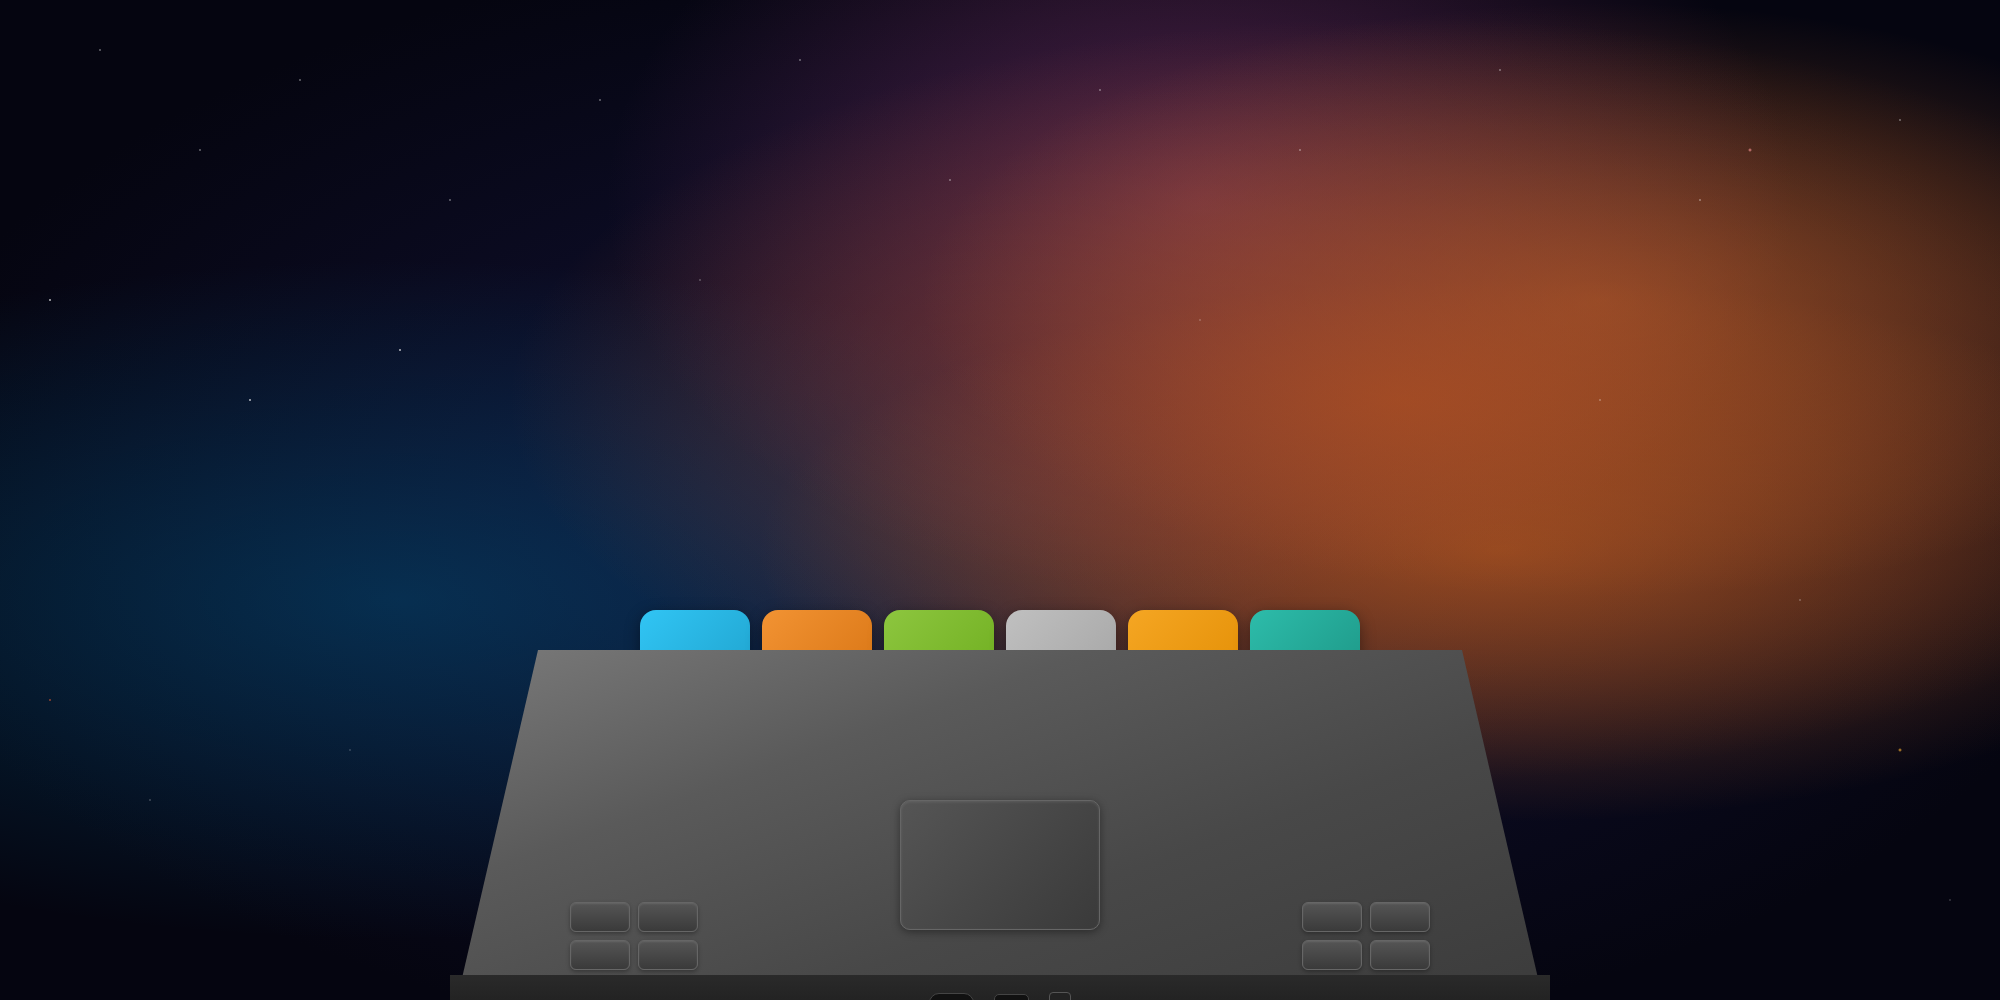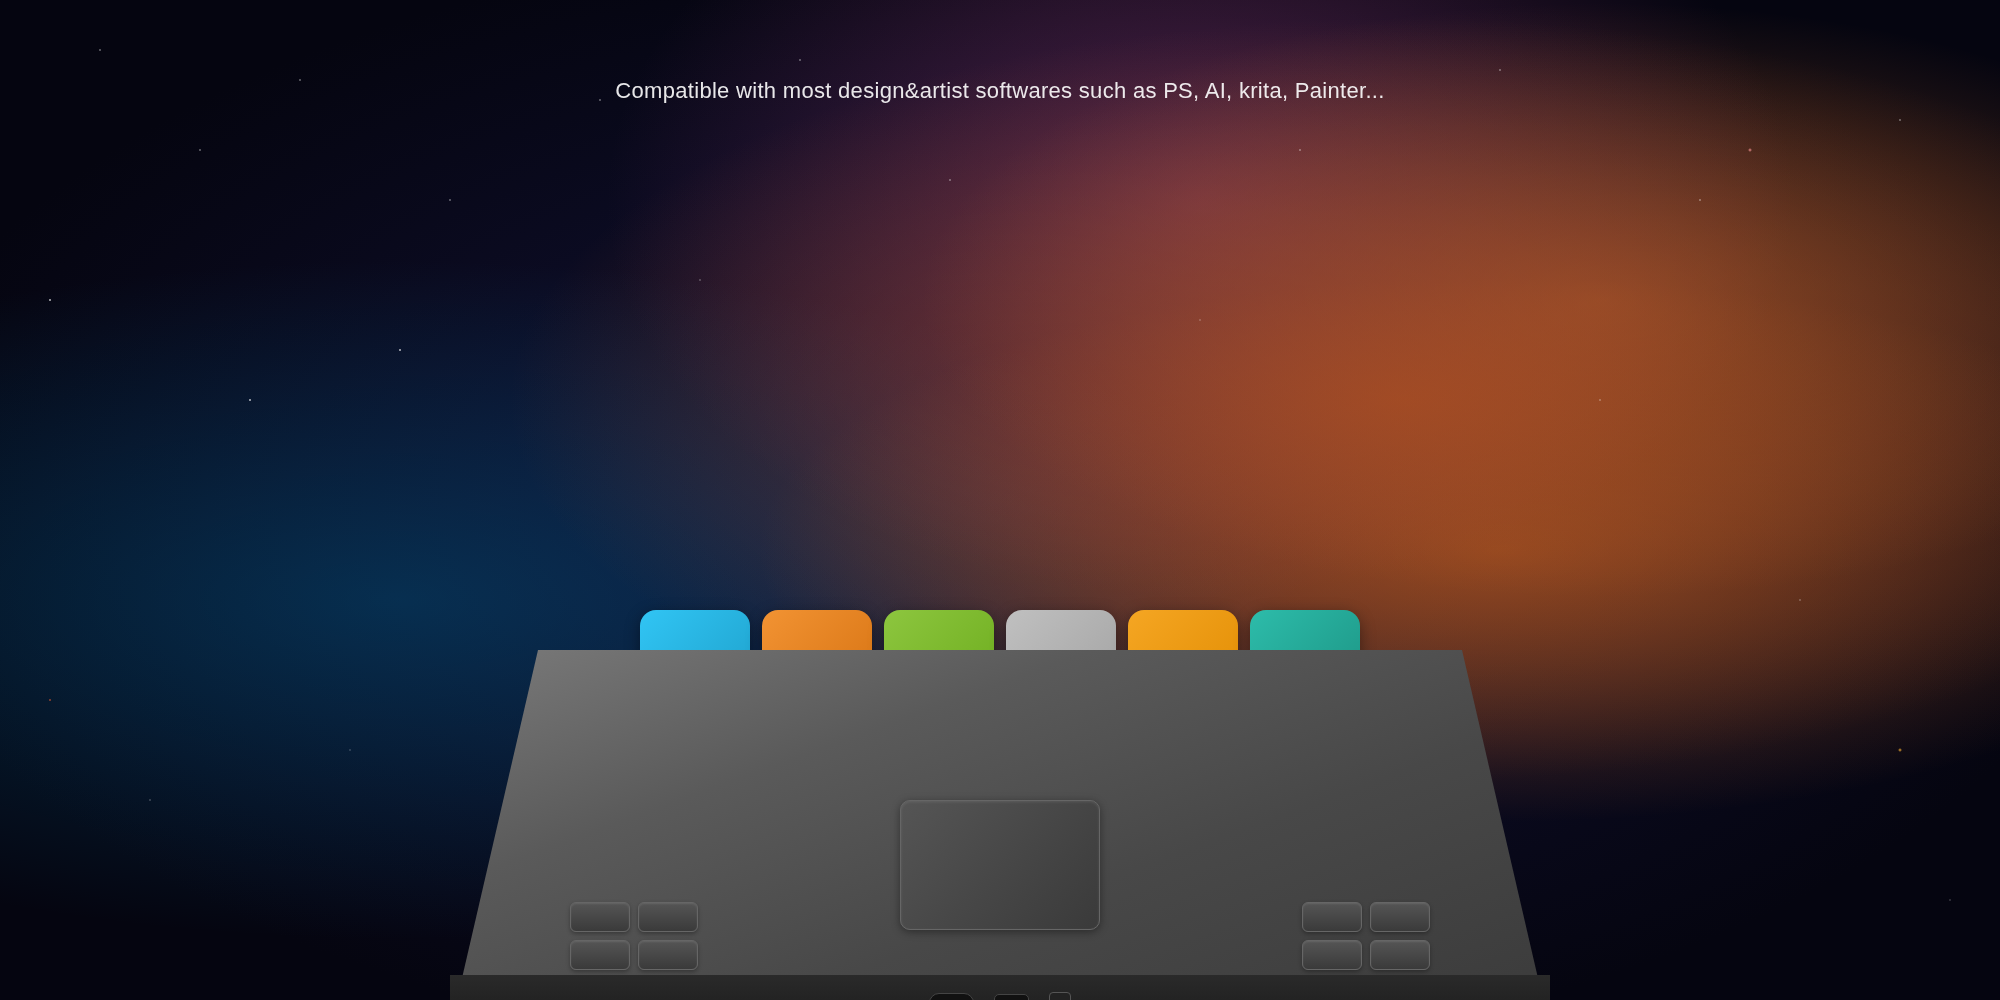--- a/index.html
+++ b/index.html
@@ -317,21 +317,20 @@
   </style>
 </head>
 <body>
 
 <div class="bg"></div>
 <div class="stars"></div>
 
 <div class="content">
 
   <div class="header">
-    <p class="subtitle">Compatible with most design&amp;artist softwares such as PS, AI, krita, Painter...</p>
   </div>
 
   <div class="tablet-wrapper">
     <div class="tablet-body">
 
       <div class="icons-row">
 
         <div class="app-icon ps-icon">
           <span class="app-icon-label ps-label" style="font-style:italic;">Ps</span>
         </div>

